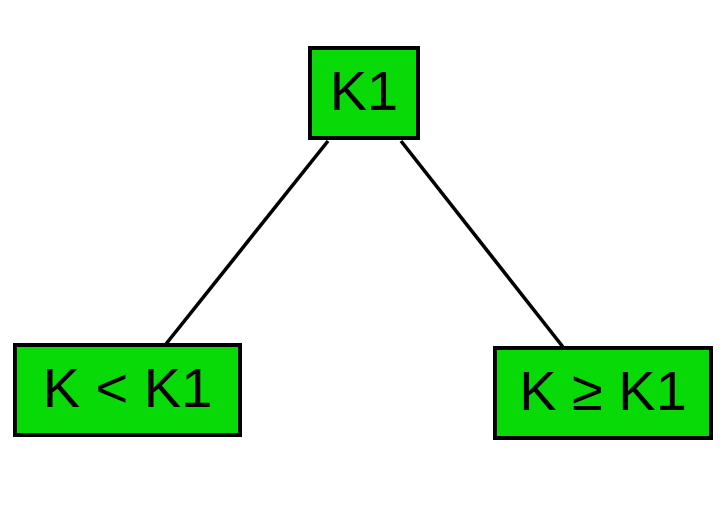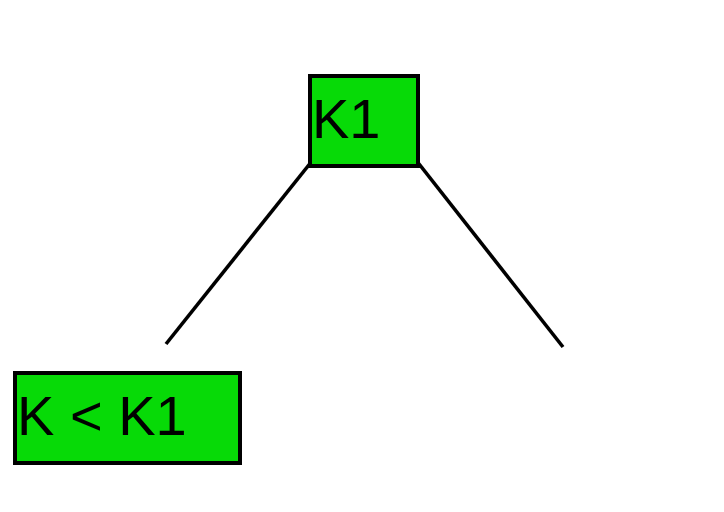--- a/index.html
+++ b/index.html
@@ -14,28 +14,27 @@
   .canvas{
     position:relative;
     width:724px;height:512px;
     background:var(--bg);
     font-family:"Liberation Sans","DejaVu Sans",sans-serif;
   }
   .edges{position:absolute;left:0;top:0;width:724px;height:512px;}
   .edges line{stroke:var(--edge-color);stroke-width:3.6px;}
   .node{
     position:absolute;
-    display:flex;align-items:center;justify-content:flex-start;
+    display:flex;align-items:center;justify-content:center;
     background:var(--node-fill);
     border:4px solid var(--node-border);
     color:var(--text);
     font-size:56px;
     line-height:1;
     white-space:nowrap;
-    margin-top:28px;
   }
   .node-root{left:308px;top:46px;width:112px;height:94px;}
   .node-left{left:13px;top:343px;width:229px;height:94px;}
   .node-right{left:493px;top:346px;width:220px;height:94px;}
   .node .label{transform:translateY(-2px);}
 </style>
 </head>
 <body>
 
 <div class="canvas">
@@ -46,14 +45,17 @@
   </svg>
 
   <div class="node node-root">
     <span class="label">K1</span>
   </div>
 
   <div class="node node-left">
     <span class="label">K &lt; K1</span>
   </div>
 
+  <div class="node node-right">
+    <span class="label">K ≥ K1</span>
+  </div>
 
 </div>
 
 </body></html>

